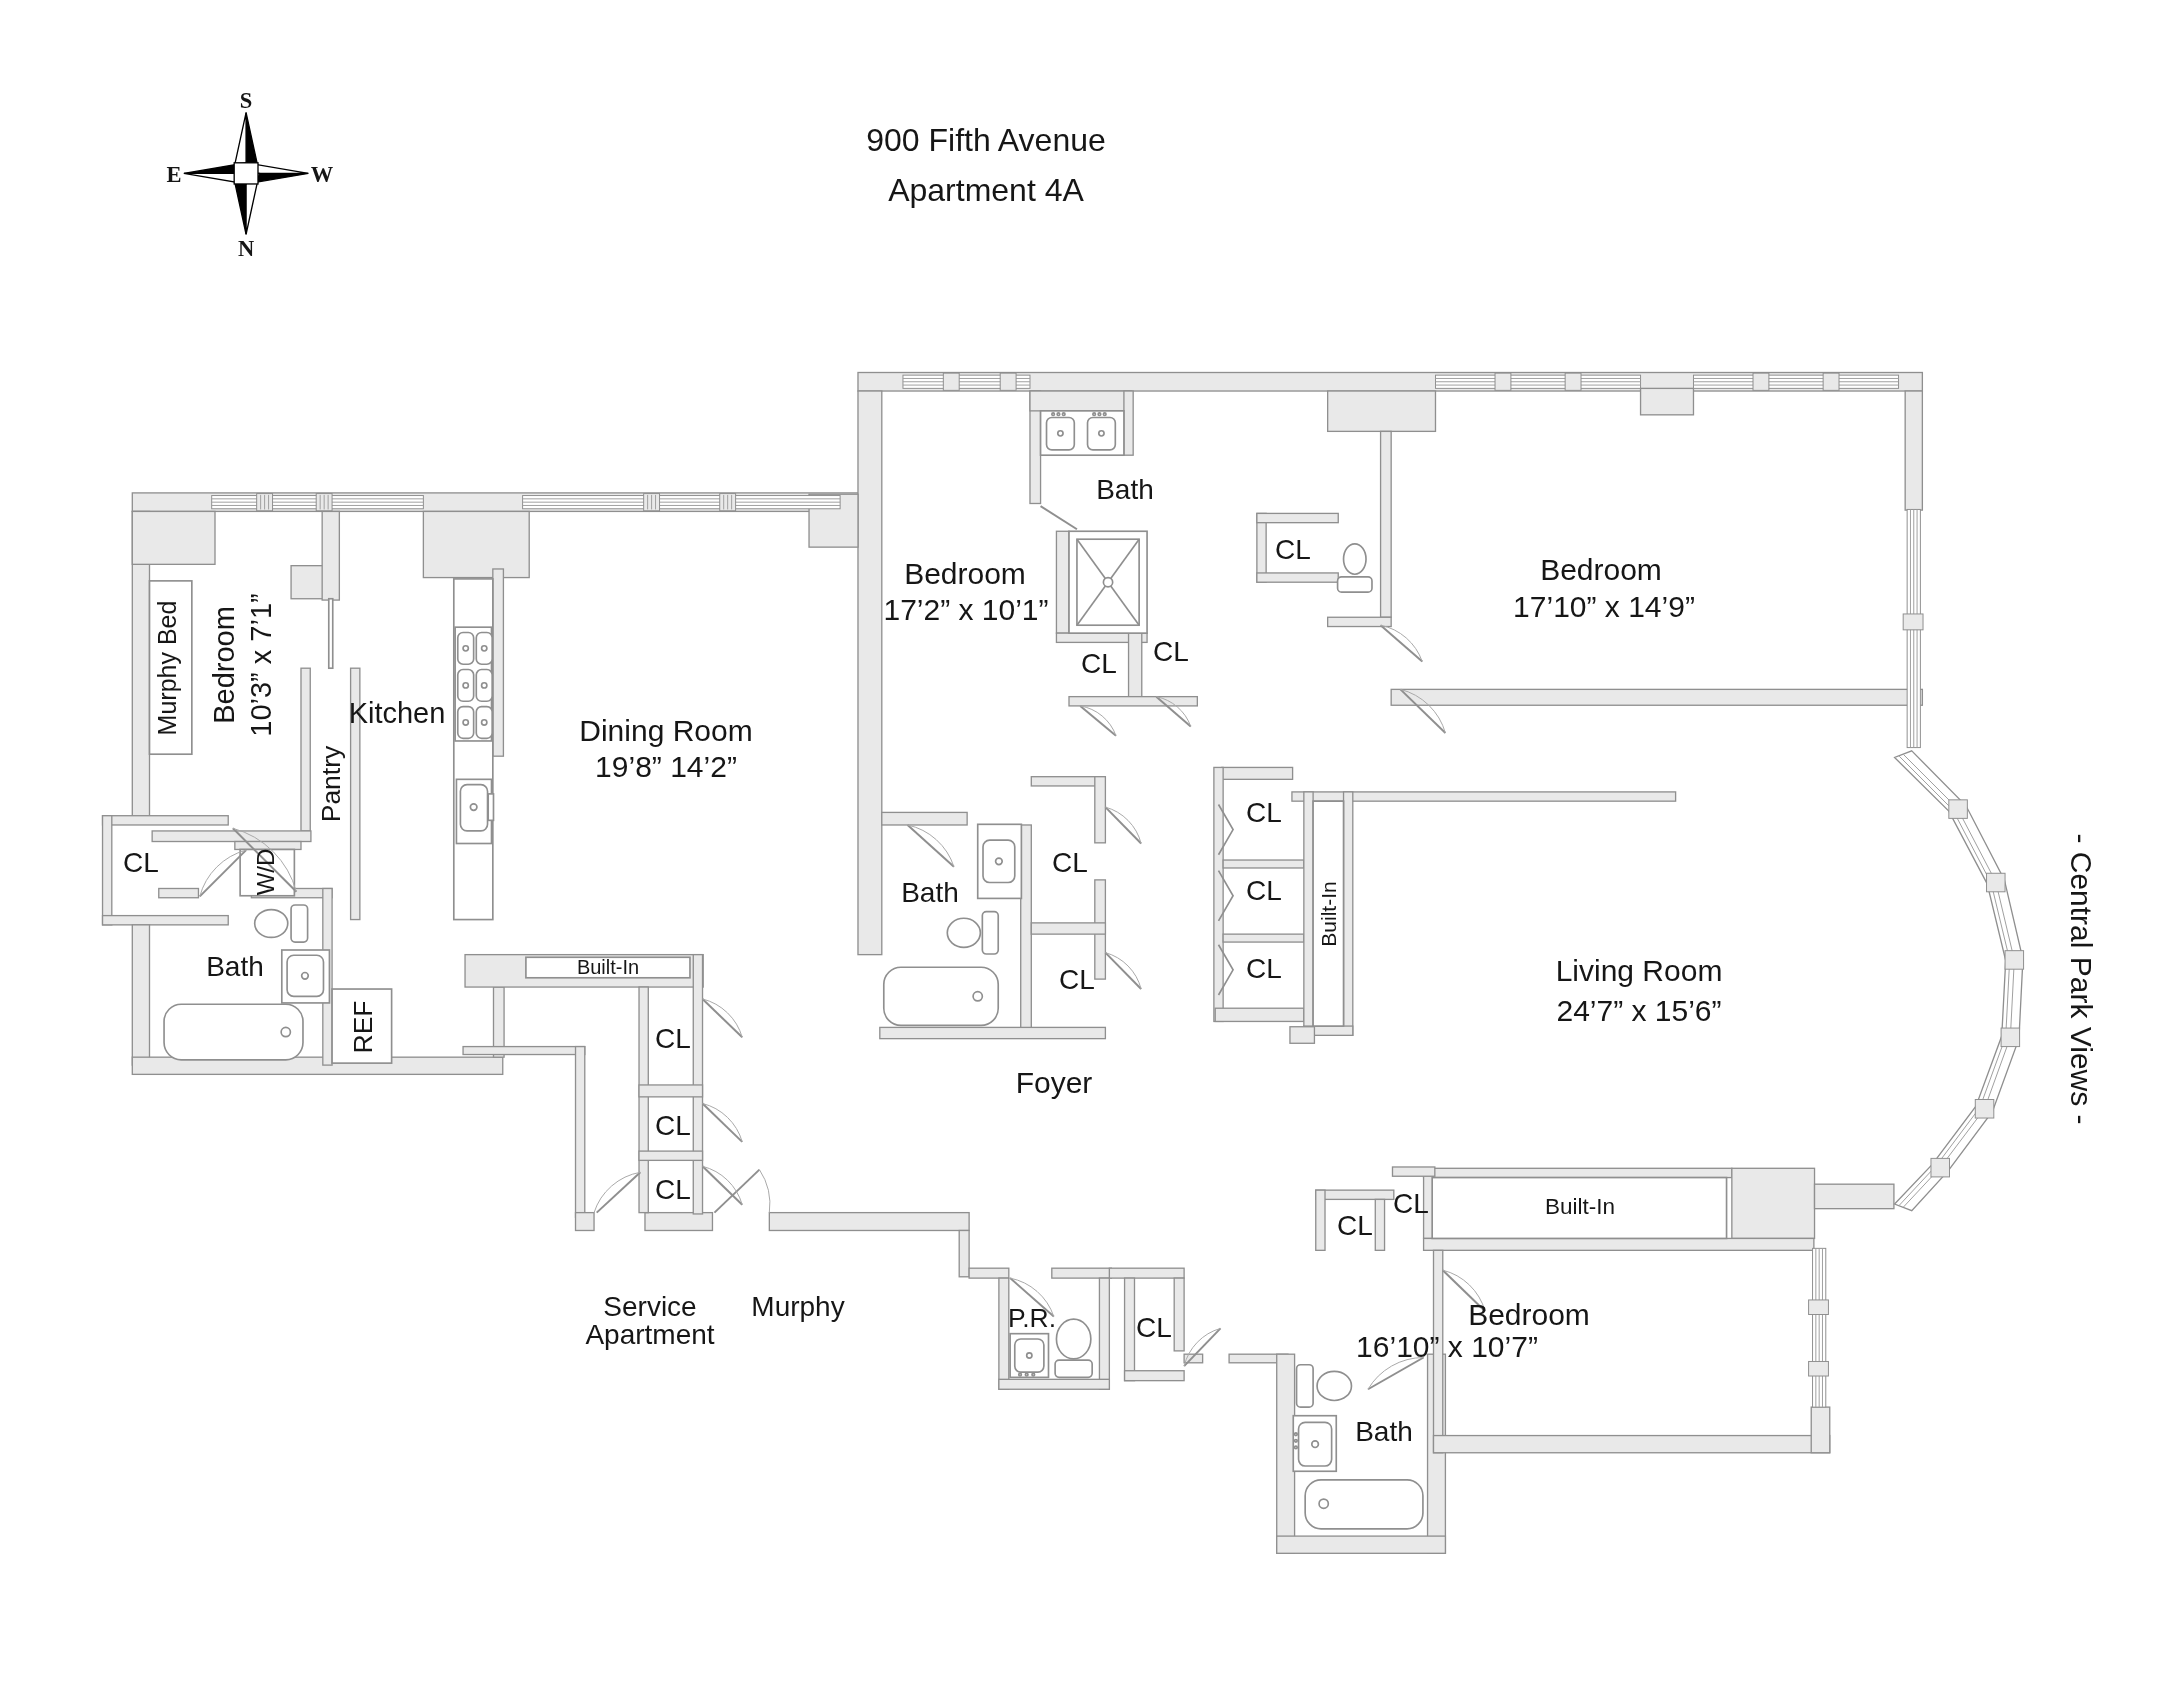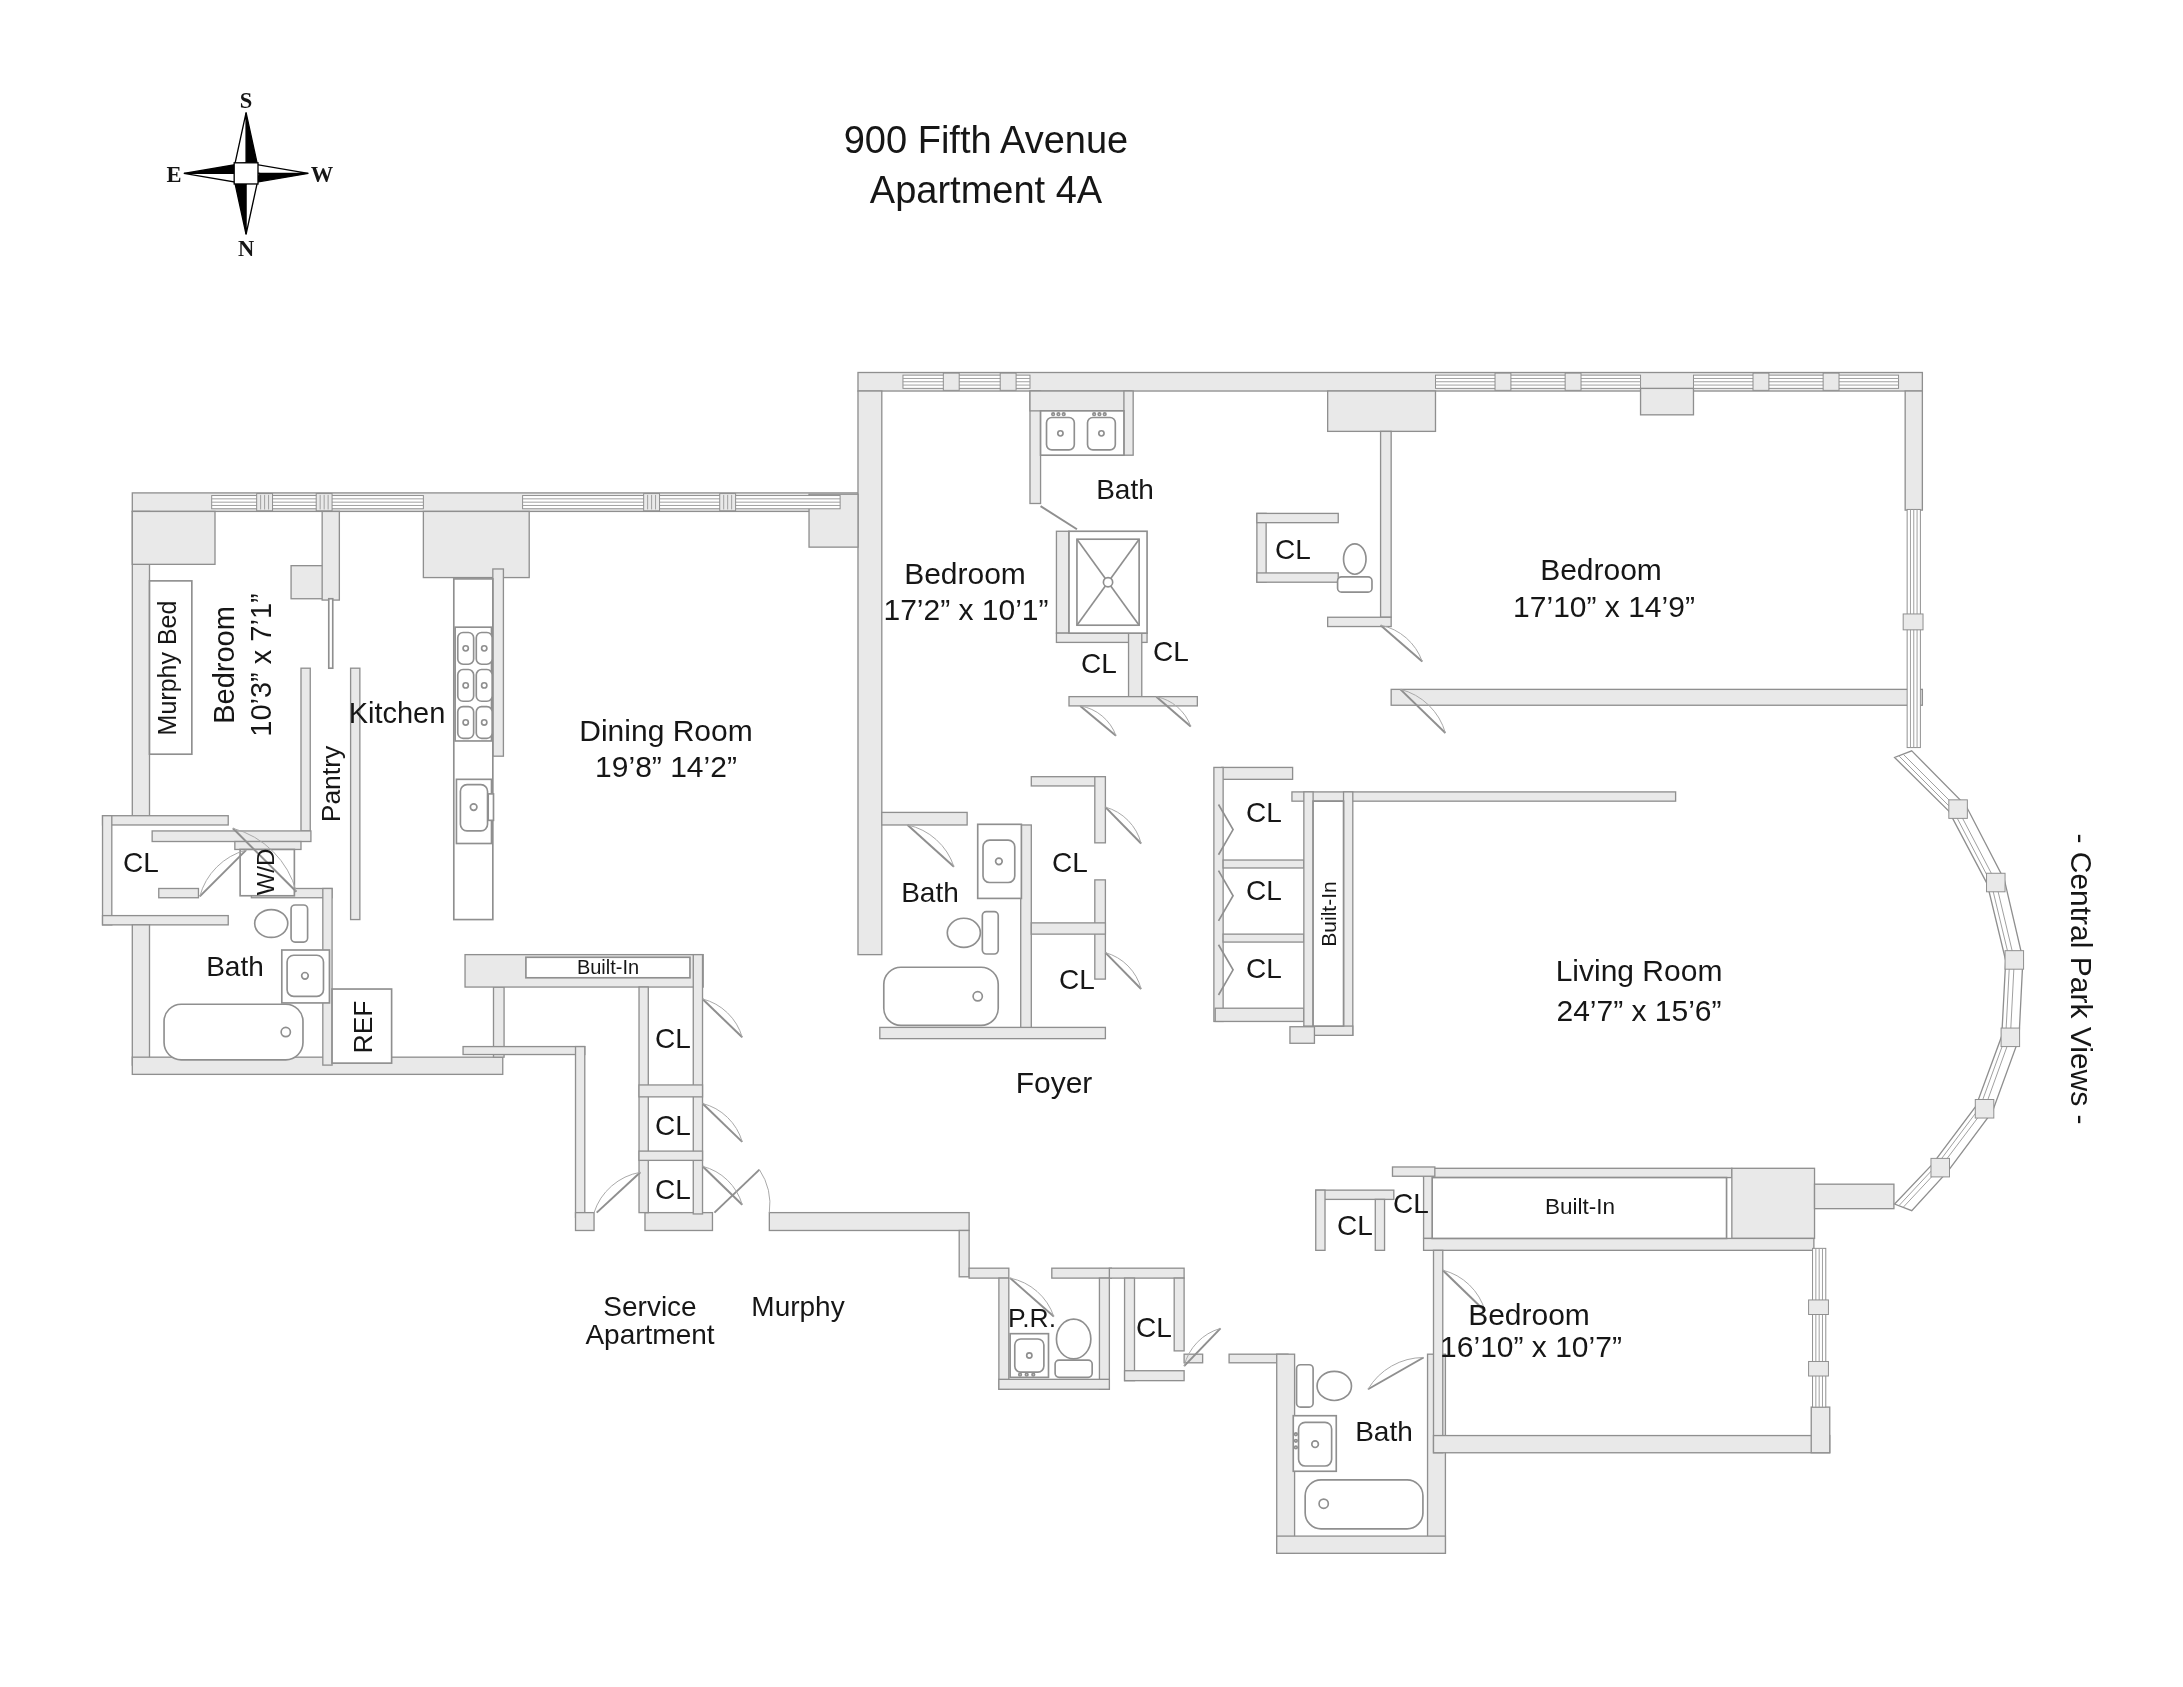--- a/index.html
+++ b/index.html
@@ -5,21 +5,21 @@
   html,body{margin:0;padding:0;background:#ffffff;}
   body{width:2183px;height:1687px;position:relative;overflow:hidden;
        font-family:"Liberation Sans",sans-serif;}
   #plan{position:absolute;left:0;top:0;width:2183px;height:1687px;}
   svg{position:absolute;left:0;top:0;}
   .lbl{position:absolute;transform:translate(-50%,-50%);
        font-family:"Liberation Sans",sans-serif;color:#161616;
        white-space:nowrap;line-height:1;}
   .rotccw{transform:translate(-50%,-50%) rotate(-90deg);}
   .rotcw{transform:translate(-50%,-50%) rotate(90deg);}
-  .f58{font-size:38px;}
+  .f58{font-size:32px;}
   .f46{font-size:30px;}
   .f44{font-size:29px;}
   .f42{font-size:28px;}
   .f40{font-size:26.5px;}
   .f38{font-size:25px;}
   .f36{font-size:24px;}
   .f34{font-size:22.5px;}
   .f32{font-size:21px;}
   .f30{font-size:20px;}
   .serif{font-family:"Liberation Serif",serif;font-weight:bold;font-size:22.5px;}
@@ -444,19 +444,19 @@
 
 <div class="lbl f46" style="left:1054px;top:1083px">Foyer</div>
 
 <div class="lbl f40" style="left:1032px;top:1318px">P.R.</div>
 <div class="lbl f42" style="left:1154px;top:1328px">CL</div>
 <div class="lbl f42" style="left:1355px;top:1226px">CL</div>
 <div class="lbl f42" style="left:1411px;top:1204px">CL</div>
 <div class="lbl f34" style="left:1580px;top:1207px">Built-In</div>
 
 <div class="lbl f46" style="left:1529px;top:1315px">Bedroom</div>
-<div class="lbl f46" style="left:1531px;top:1347px">16’10” x 10’7”</div>
+<div class="lbl f46" style="left:1447px;top:1347px">16’10” x 10’7”</div>
 <div class="lbl f42" style="left:1384px;top:1432px">Bath</div>
 
 <div class="lbl rotcw f46" style="left:2081px;top:979px">- Central Park Views -</div>
 
 </div>
 
 
 </body></html>

